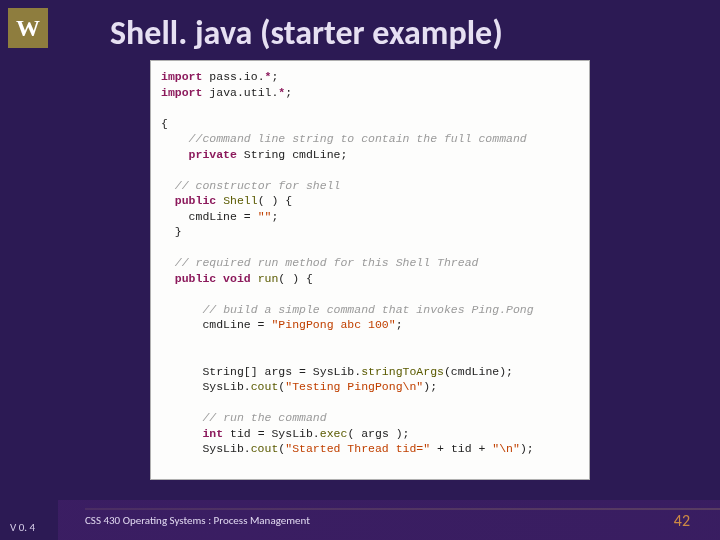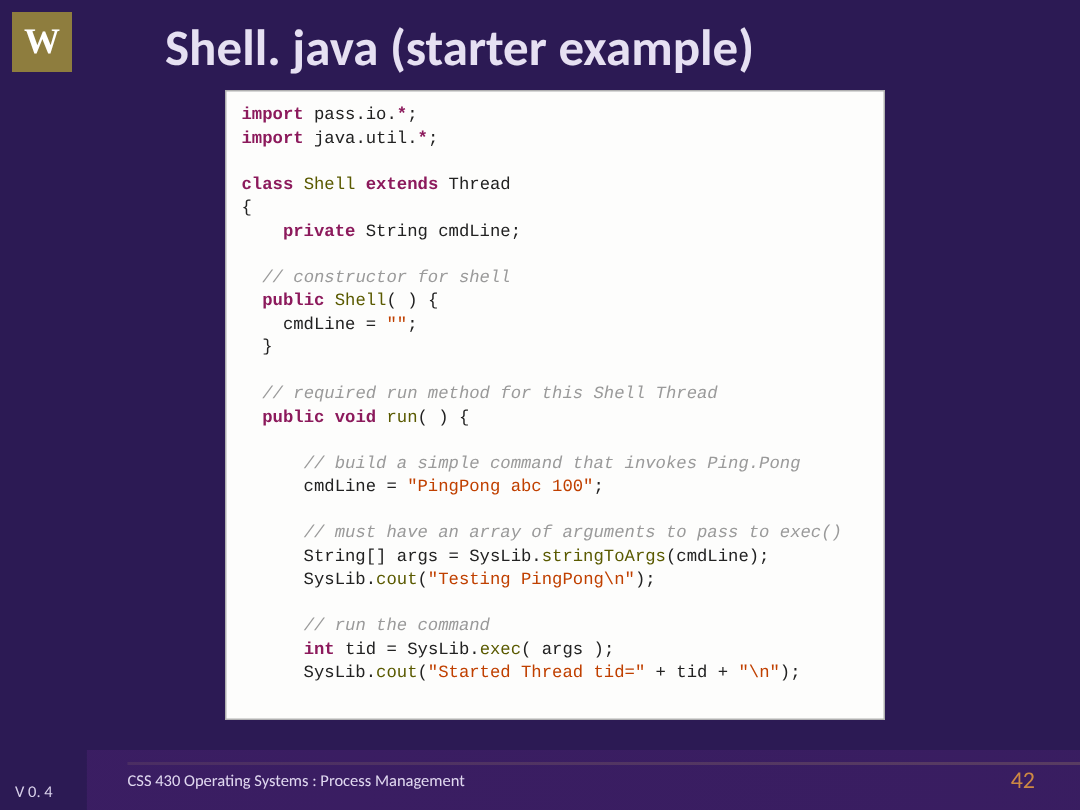--- a/index.html
+++ b/index.html
@@ -74,36 +74,36 @@
 </head>
 <body>
 
 <div class="logo">W</div>
 <div class="title">Shell. java (starter example)</div>
 
 <div class="code-box" id="code-box">
     <div class="code-line"><span class="kw">import</span><span> pass.io.</span><span class="kw">*</span><span>;</span></div>
     <div class="code-line"><span class="kw">import</span><span> java.util.</span><span class="kw">*</span><span>;</span></div>
     <div class="code-line"><span> </span></div>
-    <div class="code-line"><span class="kw">class</span><span> </span><span class="fn">Shell</span><span> </span><span class="kw">extends</span><span> Thread</span></div>
     <div class="code-line"><span>{</span></div>
+    <div class="code-line"><span>    </span><span class="cm">//command line string to contain the full command</span></div>
     <div class="code-line"><span>    </span><span class="kw">private</span><span> String cmdLine;</span></div>
     <div class="code-line"><span> </span></div>
     <div class="code-line"><span>  </span><span class="cm">// constructor for shell</span></div>
     <div class="code-line"><span>  </span><span class="kw">public</span><span> </span><span class="fn">Shell</span><span>( ) {</span></div>
     <div class="code-line"><span>    cmdLine = </span><span class="st">""</span><span>;</span></div>
     <div class="code-line"><span>  }</span></div>
     <div class="code-line"><span> </span></div>
     <div class="code-line"><span>  </span><span class="cm">// required run method for this Shell Thread</span></div>
     <div class="code-line"><span>  </span><span class="kw">public void</span><span> </span><span class="fn">run</span><span>( ) {</span></div>
     <div class="code-line"><span> </span></div>
     <div class="code-line"><span>      </span><span class="cm">// build a simple command that invokes Ping.Pong</span></div>
     <div class="code-line"><span>      cmdLine = </span><span class="st">"PingPong abc 100"</span><span>;</span></div>
     <div class="code-line"><span> </span></div>
-    <div class="code-line"><span>      </span><span class="cm">// must have an array of arguments to pass to exec()</span></div>
+    <div class="code-line"><span>      </span></div>
     <div class="code-line"><span>      String[] args = SysLib.</span><span class="fn">stringToArgs</span><span>(cmdLine);</span></div>
     <div class="code-line"><span>      SysLib.</span><span class="fn">cout</span><span>(</span><span class="st">"Testing PingPong\n"</span><span>);</span></div>
     <div class="code-line"><span> </span></div>
     <div class="code-line"><span>      </span><span class="cm">// run the command</span></div>
     <div class="code-line"><span>      </span><span class="kw">int</span><span> tid = SysLib.</span><span class="fn">exec</span><span>( args );</span></div>
     <div class="code-line"><span>      SysLib.</span><span class="fn">cout</span><span>(</span><span class="st">"Started Thread tid="</span><span> + tid + </span><span class="st">"\n"</span><span>);</span></div>
     <div class="code-line"><span> </span></div>
   </div>
 
 <div class="footer-divider"></div>

